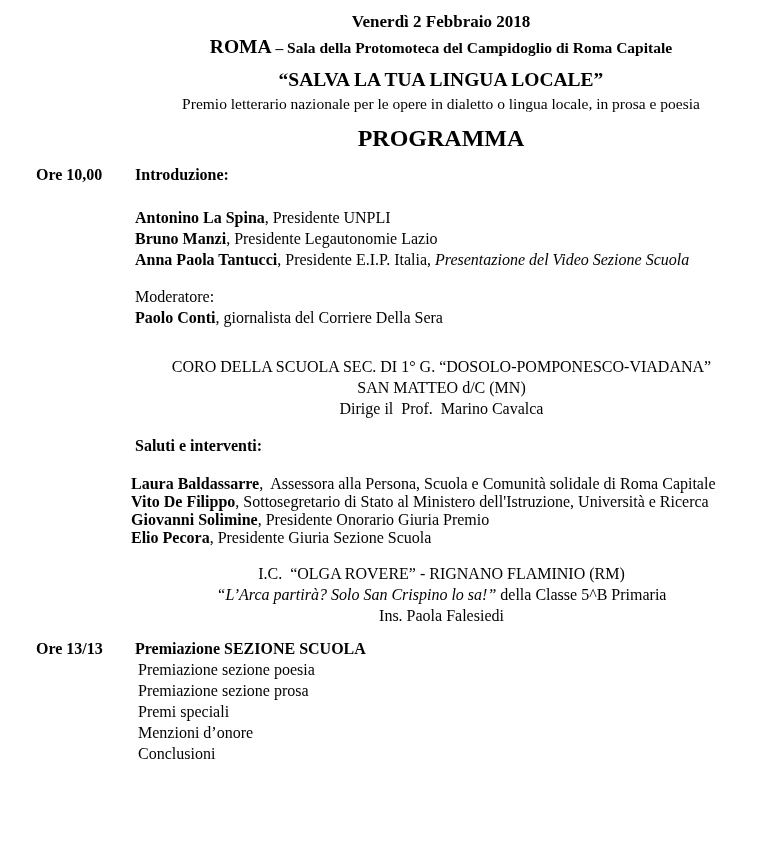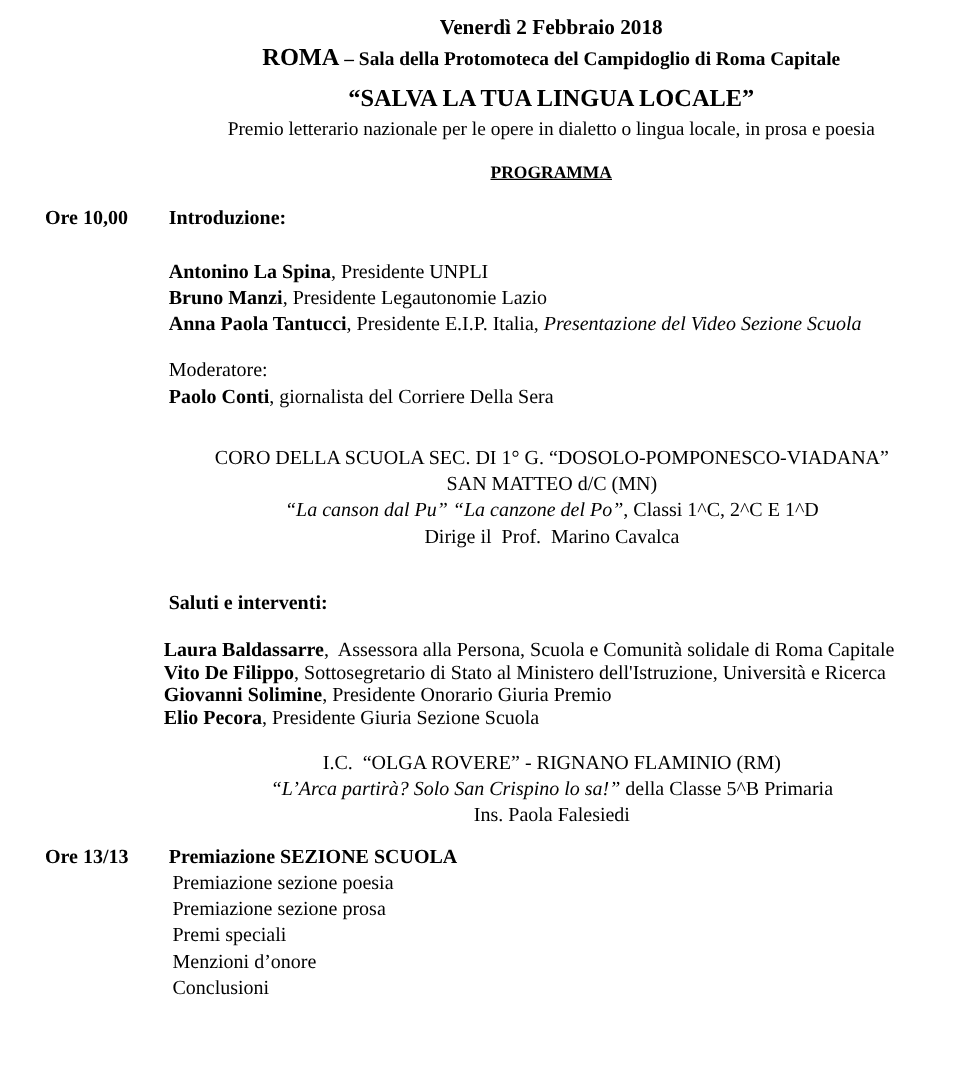--- a/index.html
+++ b/index.html
@@ -10,35 +10,35 @@
     font-family:"Liberation Serif", serif;
     font-size:16px;
   }
   .center-wrap { padding-top:9px; margin-left:98px; width:686px; text-align:center; }
   .date     { font-size:17px;   font-weight:bold; line-height:25px; }
   .loc      { font-size:15.5px; font-weight:bold; line-height:25px; }
   .loc .city{ font-size:19.5px; }
   .title    { margin-top:7px; font-size:19.5px; font-weight:bold; line-height:26px; }
   .section  { font-size:17px; font-weight:bold; line-height:22px; }
   .tagline  { font-size:15.5px; line-height:21px; }
-  .programma{ display:inline-block; margin-top:13px; font-size:14px; font-weight:bold;
-              line-height:23px; text-decoration:underline; }
+  .programma{ display:inline-block; margin-top:13px; font-size:24px; font-weight:bold;
+              line-height:23px; }
 
   .row  { margin-left:36px; display:flex; line-height:20px; }
   .time { flex:0 0 99px; font-weight:bold; }
   .rtitle { font-weight:bold; }
   .row1 { margin-top:22px; }
   .row2 { margin-top:15px; }
   .row3 { margin-top:13px; }
 
   .block   { margin-left:135px; width:613px; line-height:21px; }
   .speakers{ margin-top:22px; }
   .mod     { margin-top:16px; }
   .choir   { margin-top:28px; text-align:center; }
-  .salutih { margin-top:32px; font-weight:bold; }
+  .salutih { margin-top:16px; font-weight:bold; }
   .saluti  { margin-top:19px; margin-left:131px; width:640px; }
   .school  { margin-top:16px; text-align:center; }
   .subitems{ margin-left:138px; line-height:21px; }
   .pre { white-space:pre-wrap; }
   b { font-weight:bold; }
   i { font-style:italic; }
 </style>
 </head>
 <body>
 
@@ -65,21 +65,20 @@
   </div>
 
   <div class="block mod">
     <div>Moderatore:</div>
     <div class="pre"><b>Paolo Conti</b><span>, giornalista del Corriere Della Sera</span></div>
   </div>
 
   <div class="block choir">
     <div class="pre">CORO DELLA SCUOLA SEC. DI 1° G. “DOSOLO-POMPONESCO-VIADANA”</div>
     <div class="pre">SAN MATTEO d/C (MN)</div>
-    <div class="pre"><i>“La canson dal Pu” “La canzone del Po”</i><span>, Classi 1^C, 2^C E 1^D</span></div>
     <div class="pre">Dirige il  Prof.  Marino Cavalca</div>
   </div>
 
   <div class="block salutih">Saluti e interventi:</div>
 
   <div class="saluti">
     <div class="pre"><b>Laura Baldassarre</b><span>,  Assessora alla Persona, Scuola e Comunità solidale di Roma Capitale</span></div>
     <div class="pre"><b>Vito De Filippo</b><span>, Sottosegretario di Stato al Ministero dell'Istruzione, Università e Ricerca</span></div>
     <div class="pre"><b>Giovanni Solimine</b><span>, Presidente Onorario Giuria Premio</span></div>
     <div class="pre"><b>Elio Pecora</b><span>, Presidente Giuria Sezione Scuola</span></div>

